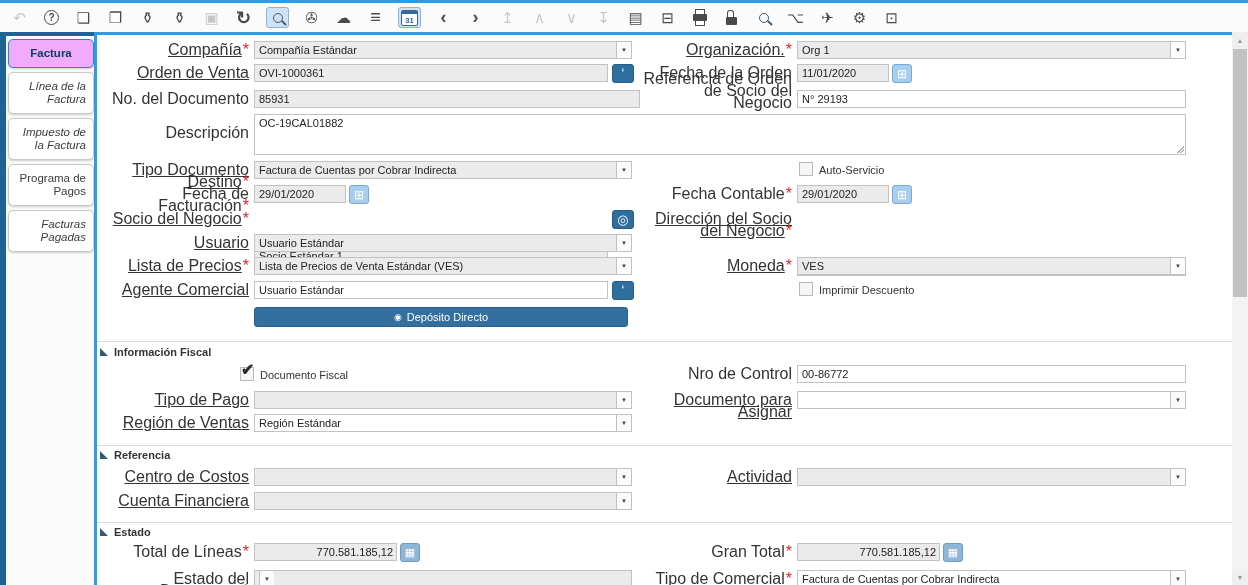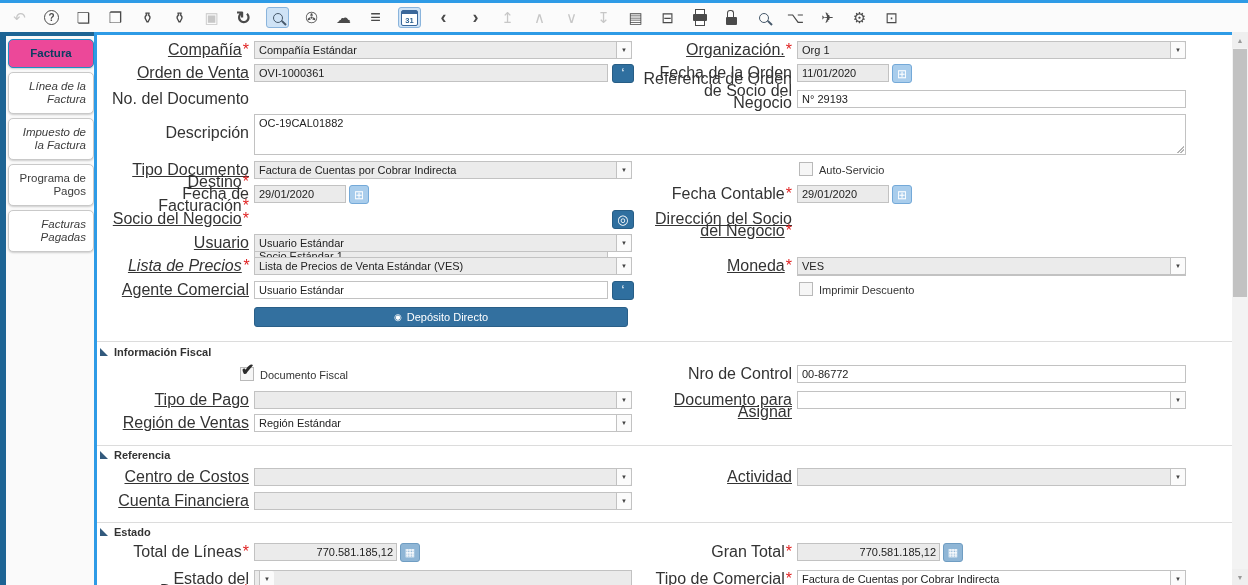--- a/index.html
+++ b/index.html
@@ -31,21 +31,21 @@
               position:relative; font-size:7.5px; color:#2a5f8f; display:flex; align-items:flex-end;
               justify-content:center; font-weight:bold; }
   .ic-cal31::before { content:""; position:absolute; top:0; left:0; right:0; height:3px; background:#3a679a; }
 
   .leftrail { position:absolute; top:32px; left:0; width:6px; bottom:0; background:#1d6494; }
   .tabcol { position:absolute; top:32px; left:6px; width:88px; bottom:0; background:#fafafa;
             border-top:4px solid #1d6494; padding:3px 0 0 2px; display:flex; flex-direction:column; gap:4px; }
   .tab { border:1px solid #c9c9c9; border-radius:5px; background:#fff; color:#3c3c3c; font-size:11.5px;
          line-height:13px; padding:7px 7px 7px 4px; text-align:right; box-shadow:0 1px 2px rgba(0,0,0,.18);
          cursor:pointer; }
-  .tab.active { background:#ec4899; border-color:#1d8ec4; color:#0d3d61; font-weight:bold;
+  .tab.active { background:#f0abfc; border-color:#1d8ec4; color:#0d3d61; font-weight:bold;
                 text-align:center; padding:7px 4px; }
   .tab.italic { font-style:italic; }
 
   .content { position:absolute; top:32px; left:94px; right:16px; bottom:0; background:#fff;
              border-top:3px solid #2e9be6; border-left:3px solid #2e9be6; }
 
   .albl { position:absolute; width:150px; text-align:right; font-size:16px; color:#333; line-height:12px; }
   .albl .u { text-decoration:underline; cursor:pointer; }
   .req { color:#e02222; margin-left:1px; }
 
@@ -176,20 +176,23 @@
     </div>
   <div class="albl" style="left:545px;top:32px;"><span>Fecha de la Orden</span></div>
   <div class="fld" style="left:700px;top:29px;width:92px;">
       <span class="val">11/01/2020</span>
     </div>
   <div class="btn-cal" style="left:795px;top:29px;">
       <span>⊞</span>
     </div>
 
   <div class="albl" style="left:2px;top:58px;"><span>No. del Documento</span></div>
+  <div class="fld" style="left:157px;top:55px;width:386px;">
+      <span class="val">85931</span>
+    </div>
   <div class="albl" style="left:545px;top:38px;"><span>Referencia de Orden de Socio del Negocio</span></div>
   <div class="fld white" style="left:700px;top:55px;width:389px;">
       <span class="val">N° 29193</span>
     </div>
 
   <div class="albl" style="left:2px;top:92px;"><span>Descripción</span></div>
   <div class="ta" style="left:157px;top:79px;width:932px;height:41px;"><span>OC-19CAL01882</span></div>
 
   <div class="albl" style="left:2px;top:129px;"><span class="u">Tipo Documento Destino</span><span class="req">*</span></div>
   <div class="fld" style="left:157px;top:126px;width:378px;">
@@ -232,21 +235,21 @@
     </div>
 
   <div class="albl" style="left:2px;top:202px;"><span class="u">Usuario</span></div>
   <div class="fld" style="left:157px;top:199px;width:378px;">
       <span class="val">Usuario Estándar</span>
       <span class="ddbtn">
         <span class="ddarr">▼</span>
       </span>
     </div>
 
-  <div class="albl" style="left:2px;top:225px;font-style:italic;"><span class="u">Lista de Precios</span><span class="req">*</span></div>
+  <div class="albl" style="left:2px;top:225px;"><span class="u">Lista de Precios</span><span class="req">*</span></div>
   <div class="fld" style="left:157px;top:222px;width:378px;">
       <span class="val">Lista de Precios de Venta Estándar (VES)</span>
       <span class="ddbtn">
         <span class="ddarr">▼</span>
       </span>
     </div>
   <div class="albl" style="left:545px;top:225px;"><span class="u">Moneda</span><span class="req">*</span></div>
   <div class="fld" style="left:700px;top:222px;width:389px;">
       <span class="val">VES</span>
       <span class="ddbtn">

